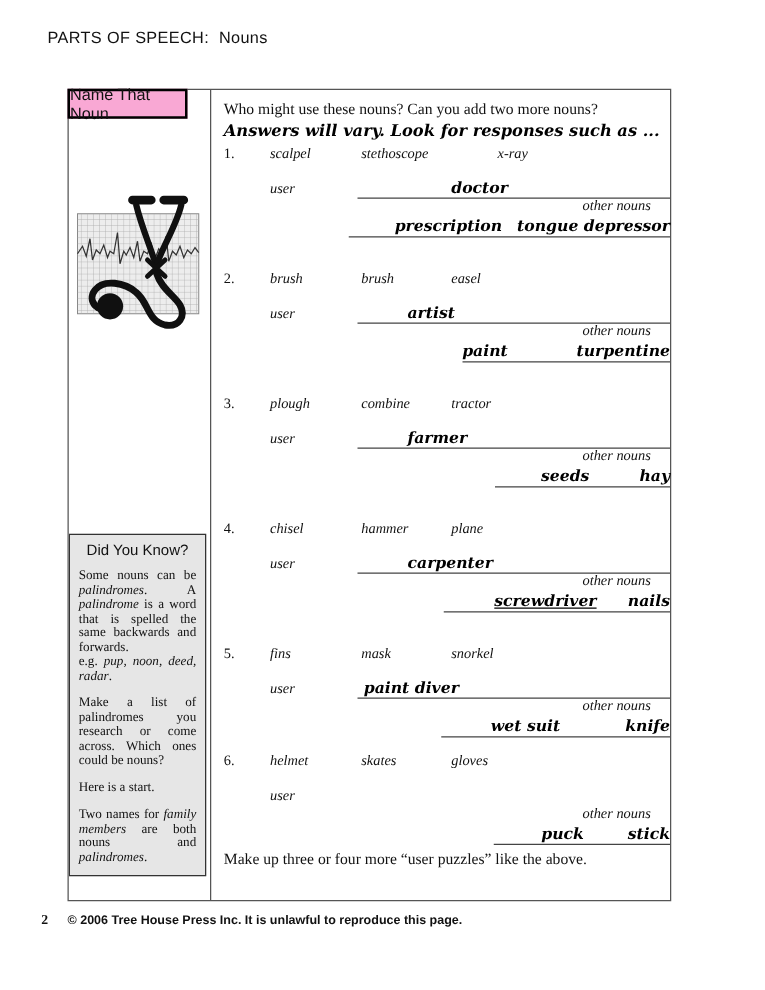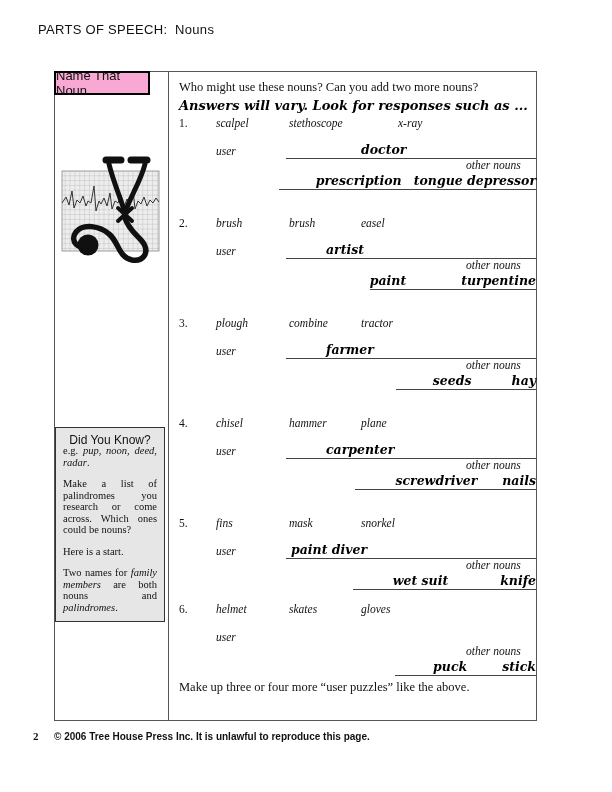--- a/index.html
+++ b/index.html
@@ -48,21 +48,21 @@
   .row-user{height:22px;}
   .row-other{height:27px;flex-direction:column;}
   .lbl-spacer{width:37px;flex:none;}
   .lbl{width:70px;flex:none;font-style:italic;font-size:11.5px;padding-bottom:2px;}
   .ansline{flex:1;border-bottom:1px solid #444;display:flex;align-items:flex-end;}
   .ansline .hand{font-size:12.5px;margin-bottom:1px;white-space:nowrap;}
   
   .item-1 .u{margin-left:75px;}  .item-1 .o1{margin-left:37px;} .item-1 .o2{margin-left:12px;}
   .item-2 .u{margin-left:40px;}  .item-2 .o1{margin-left:0;text-align:right;} .item-2 .o2{margin-left:55px;}
   .item-3 .u{margin-left:40px;}  .item-3 .o1{margin-left:37px;} .item-3 .o2{margin-left:40px;}
-  .item-4 .u{margin-left:40px;}  .item-4 .o1{margin-left:40px;} .item-4 .o2{margin-left:25px;}
+  .item-4 .u{margin-left:40px;}  .item-4 .o1{margin-left:40px;text-decoration:underline;} .item-4 .o2{margin-left:25px;}
   .item-5 .u{margin-left:5px;}   .item-5 .o1{margin-left:40px;} .item-5 .o2{margin-left:52px;}
   .item-6 .u{margin-left:6px;}   .item-6 .o1{margin-left:38px;} .item-6 .o2{margin-left:35px;}
   .closing{margin-top:8px;font-size:12.5px;line-height:15px;}
 </style>
 </head>
 <body>
 
 <div class="hdr">PARTS OF SPEECH:&nbsp; Nouns</div>
 
 <div class="content-box">
@@ -86,20 +86,21 @@
         <path d="M54,13 C58,30 66,48 70,62" stroke-width="5"></path>
         <path d="M90,13 C86,30 74,48 70,62" stroke-width="5"></path>
         <path d="M63,57 L77,70 M77,57 L63,70" stroke-width="4"></path>
         <path d="M70,67 C74,80 84,85 89,93 C94,102 88,111 77,109 C63,106 64,91 54,83 C45,75 28,72 21,81 C14,90 24,100 33,95" stroke-width="5.5"></path>
       </g>
       <circle cx="33" cy="94" r="10.5" fill="#101010"></circle>
     </svg>
 
     <div class="did-box">
       <div class="did-title">Did You Know?</div>
+      <p class="did-p"><span>Some nouns can be </span><i>palindromes</i><span>. A </span><i>palindrome</i><span> is a word that is spelled the same backwards and forwards.</span></p>
       <p class="did-p tight"><span>e.g. </span><i>pup, noon, deed, radar</i><span>.</span></p>
       <p class="did-p"><span>Make a list of palindromes you research or come across.  Which ones could be nouns?</span></p>
       <p class="did-p"><span>Here is a start.</span></p>
       <p class="did-p"><span>Two names for </span><i>family members</i><span> are both nouns and </span><i>palindromes</i><span>.</span></p>
     </div>
   </div>
 
   <div class="main">
     <div class="question">Who might use these nouns? Can you add two more nouns?</div>
     <div class="note">

